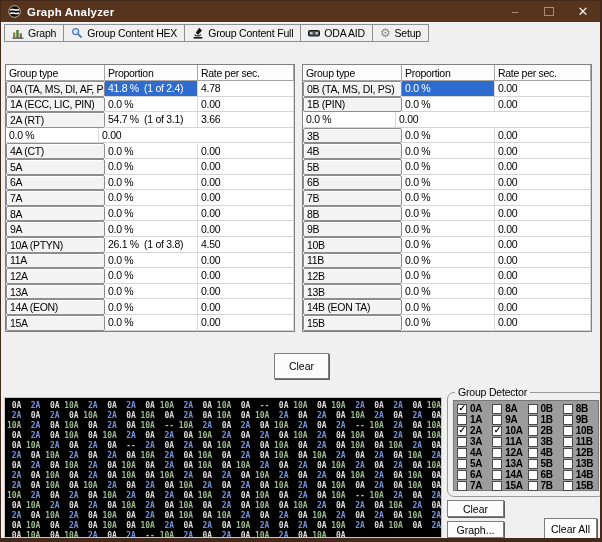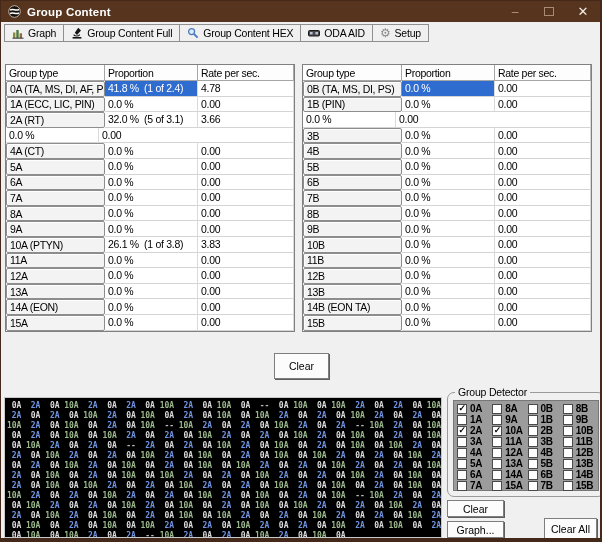--- a/index.html
+++ b/index.html
@@ -64,21 +64,21 @@
 <div class="window">
 
   <div class="titlebar" id="titlebar" style="background: rgb(86, 52, 29);">
     <span class="title-icon">
       <svg width="13" height="13" viewBox="0 0 13 13">
         <circle cx="6.5" cy="6.5" r="5.8" fill="#15100c" stroke="#ded2c6" stroke-width="0.8"></circle>
         <path d="M2 5.1 C5 3.2 8 6.6 11 4.4" stroke="#ffffff" stroke-width="1.5" fill="none"></path>
         <path d="M2 8.6 C5 6.7 8 10.1 11 7.9" stroke="#ffffff" stroke-width="1.5" fill="none"></path>
       </svg>
     </span>
-    <span class="title-text">Group Content</span>
+    <span class="title-text">Graph Analyzer</span>
     <span class="win-controls">
       <span class="win-btn">–</span>
       <span class="win-btn">
           <span class="max-glyph"></span>
         </span>
       <span class="win-btn close">✕</span>
     </span>
   </div>
 
   <div class="tabbar">
@@ -89,35 +89,35 @@
           <rect x="4.3" y="3" width="2.4" height="8" fill="#4e7a38"></rect>
           <rect x="7.6" y="6.3" width="2.4" height="4.7" fill="#8a6a3a"></rect>
           <line x1="0.5" y1="11.2" x2="11.5" y2="11.2" stroke="#333" stroke-width="1"></line>
         </svg>
       </span>
       <span>Graph</span>
     </div>
     <div class="tab">
       <span class="ticon">
         <svg width="12" height="12" viewBox="0 0 12 12">
+          <circle cx="4.6" cy="4.6" r="3" fill="#ddeaf8" stroke="#4a7ac0" stroke-width="1.3"></circle>
+          <line x1="7" y1="7" x2="10.6" y2="10.6" stroke="#4a7ac0" stroke-width="1.8"></line>
+        </svg>
+      </span>
+      <span>Group Content HEX</span>
+    </div>
+    <div class="tab">
+      <span class="ticon">
+        <svg width="12" height="12" viewBox="0 0 12 12">
           <path d="M7.2 0.8 L10 3.6 L6 8 L3.8 5.8 Z" fill="#151515"></path>
           <path d="M2.6 7.6 C4.2 9.6 7.4 9.4 8.8 7.6" stroke="#151515" stroke-width="1.1" fill="none"></path>
           <rect x="1.6" y="10" width="8.8" height="1.6" fill="#151515"></rect>
         </svg>
       </span>
       <span>Group Content Full</span>
-    </div>
-    <div class="tab">
-      <span class="ticon">
-        <svg width="12" height="12" viewBox="0 0 12 12">
-          <circle cx="4.6" cy="4.6" r="3" fill="#ddeaf8" stroke="#4a7ac0" stroke-width="1.3"></circle>
-          <line x1="7" y1="7" x2="10.6" y2="10.6" stroke="#4a7ac0" stroke-width="1.8"></line>
-        </svg>
-      </span>
-      <span>Group Content HEX</span>
     </div>
     <div class="tab">
       <span class="ticon">
         <svg width="12" height="12" viewBox="0 0 12 12">
           <rect x="0.5" y="3.5" width="11" height="5.5" rx="1" fill="#4a4a4a" stroke="#1a1a1a"></rect>
           <rect x="2" y="5" width="2.6" height="2.4" fill="#b8c4d4"></rect>
           <rect x="7.4" y="5" width="2.6" height="2.4" fill="#b8c4d4"></rect>
         </svg>
       </span>
       <span>ODA AID</span>
@@ -139,21 +139,21 @@
         <div class="tcell c1 d sel" style="background: rgb(46, 108, 208);">41.8 %  (1 of 2.4)</div>
         <div class="tcell c2 d">4.78</div>
       </div>
       <div class="trow">
         <div class="tcell c0 g">1A (ECC, LIC, PIN)</div>
         <div class="tcell c1 d">0.0 %</div>
         <div class="tcell c2 d">0.00</div>
       </div>
       <div class="trow">
         <div class="tcell c0 g">2A (RT)</div>
-        <div class="tcell c1 d">32.0 %  (5 of 3.1)</div>
+        <div class="tcell c1 d">54.7 %  (1 of 3.1)</div>
         <div class="tcell c2 d">3.66</div>
       </div>
       <div class="trow">
         <div class="tcell c1 d">0.0 %</div>
         <div class="tcell c2 d">0.00</div>
       </div>
       <div class="trow">
         <div class="tcell c0 g">4A (CT)</div>
         <div class="tcell c1 d">0.0 %</div>
         <div class="tcell c2 d">0.00</div>
@@ -179,21 +179,21 @@
         <div class="tcell c2 d">0.00</div>
       </div>
       <div class="trow">
         <div class="tcell c0 g">9A</div>
         <div class="tcell c1 d">0.0 %</div>
         <div class="tcell c2 d">0.00</div>
       </div>
       <div class="trow">
         <div class="tcell c0 g">10A (PTYN)</div>
         <div class="tcell c1 d">26.1 %  (1 of 3.8)</div>
-        <div class="tcell c2 d">3.83</div>
+        <div class="tcell c2 d">4.50</div>
       </div>
       <div class="trow">
         <div class="tcell c0 g">11A</div>
         <div class="tcell c1 d">0.0 %</div>
         <div class="tcell c2 d">0.00</div>
       </div>
       <div class="trow">
         <div class="tcell c0 g">12A</div>
         <div class="tcell c1 d">0.0 %</div>
         <div class="tcell c2 d">0.00</div>

